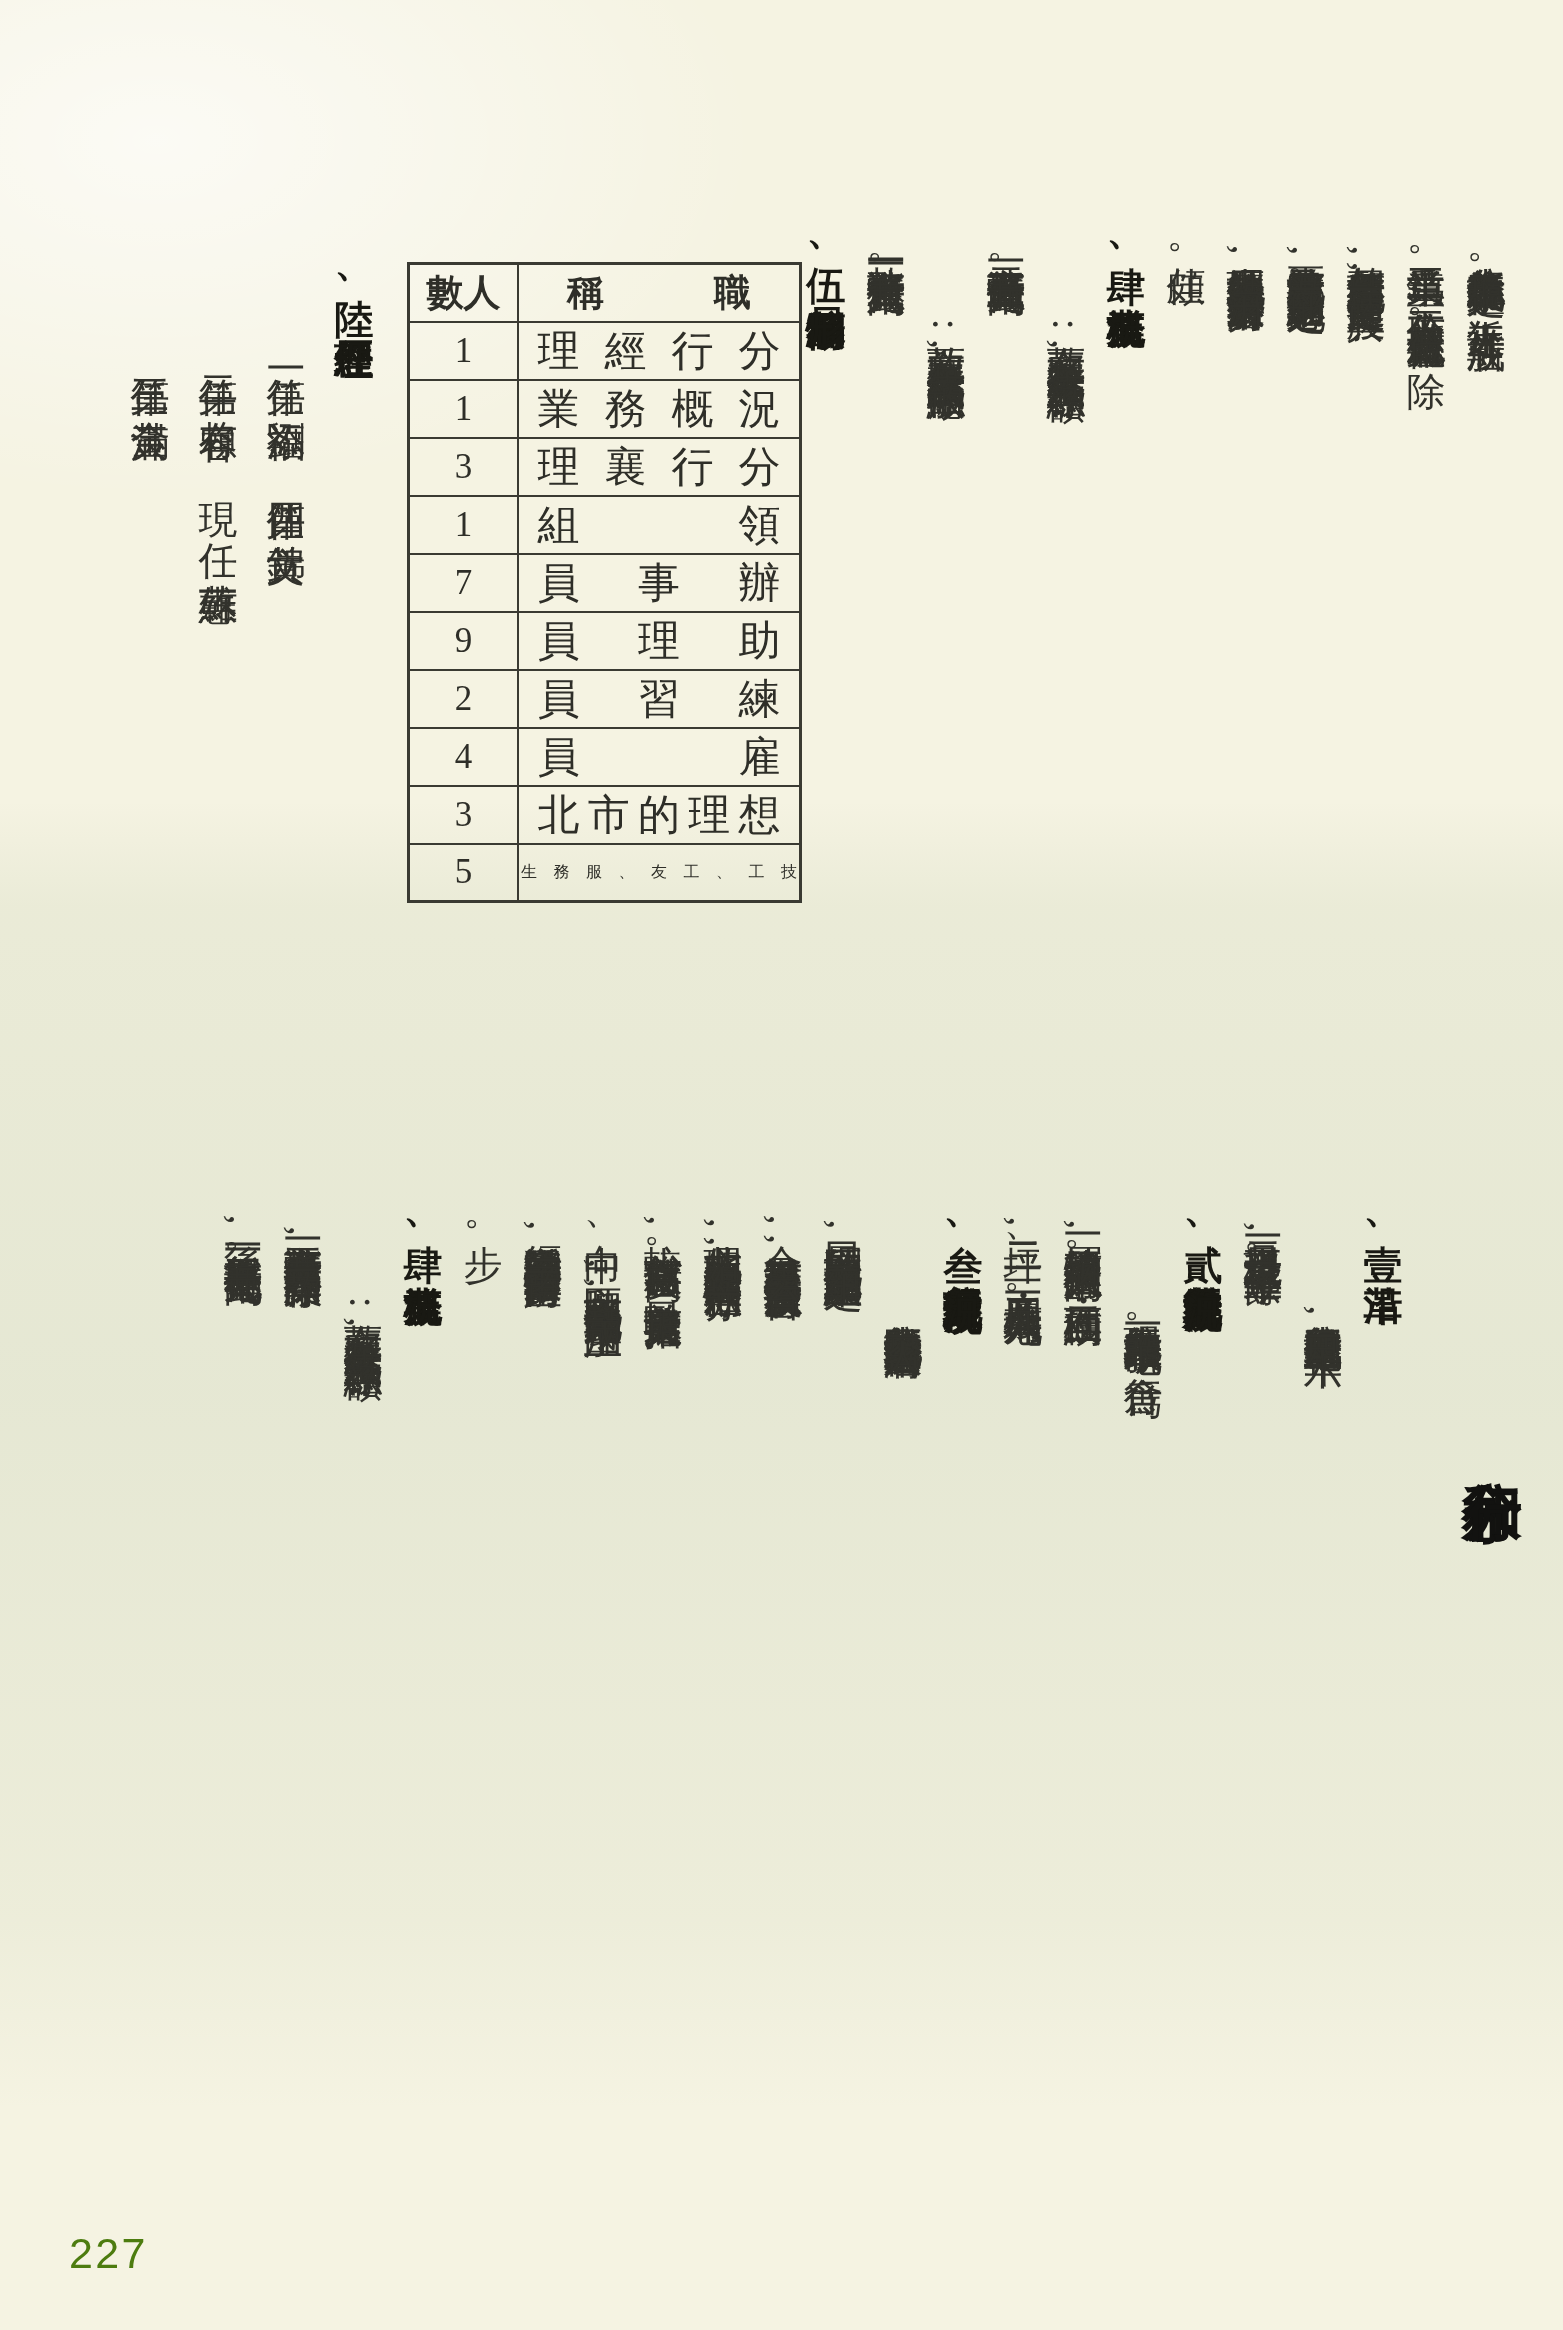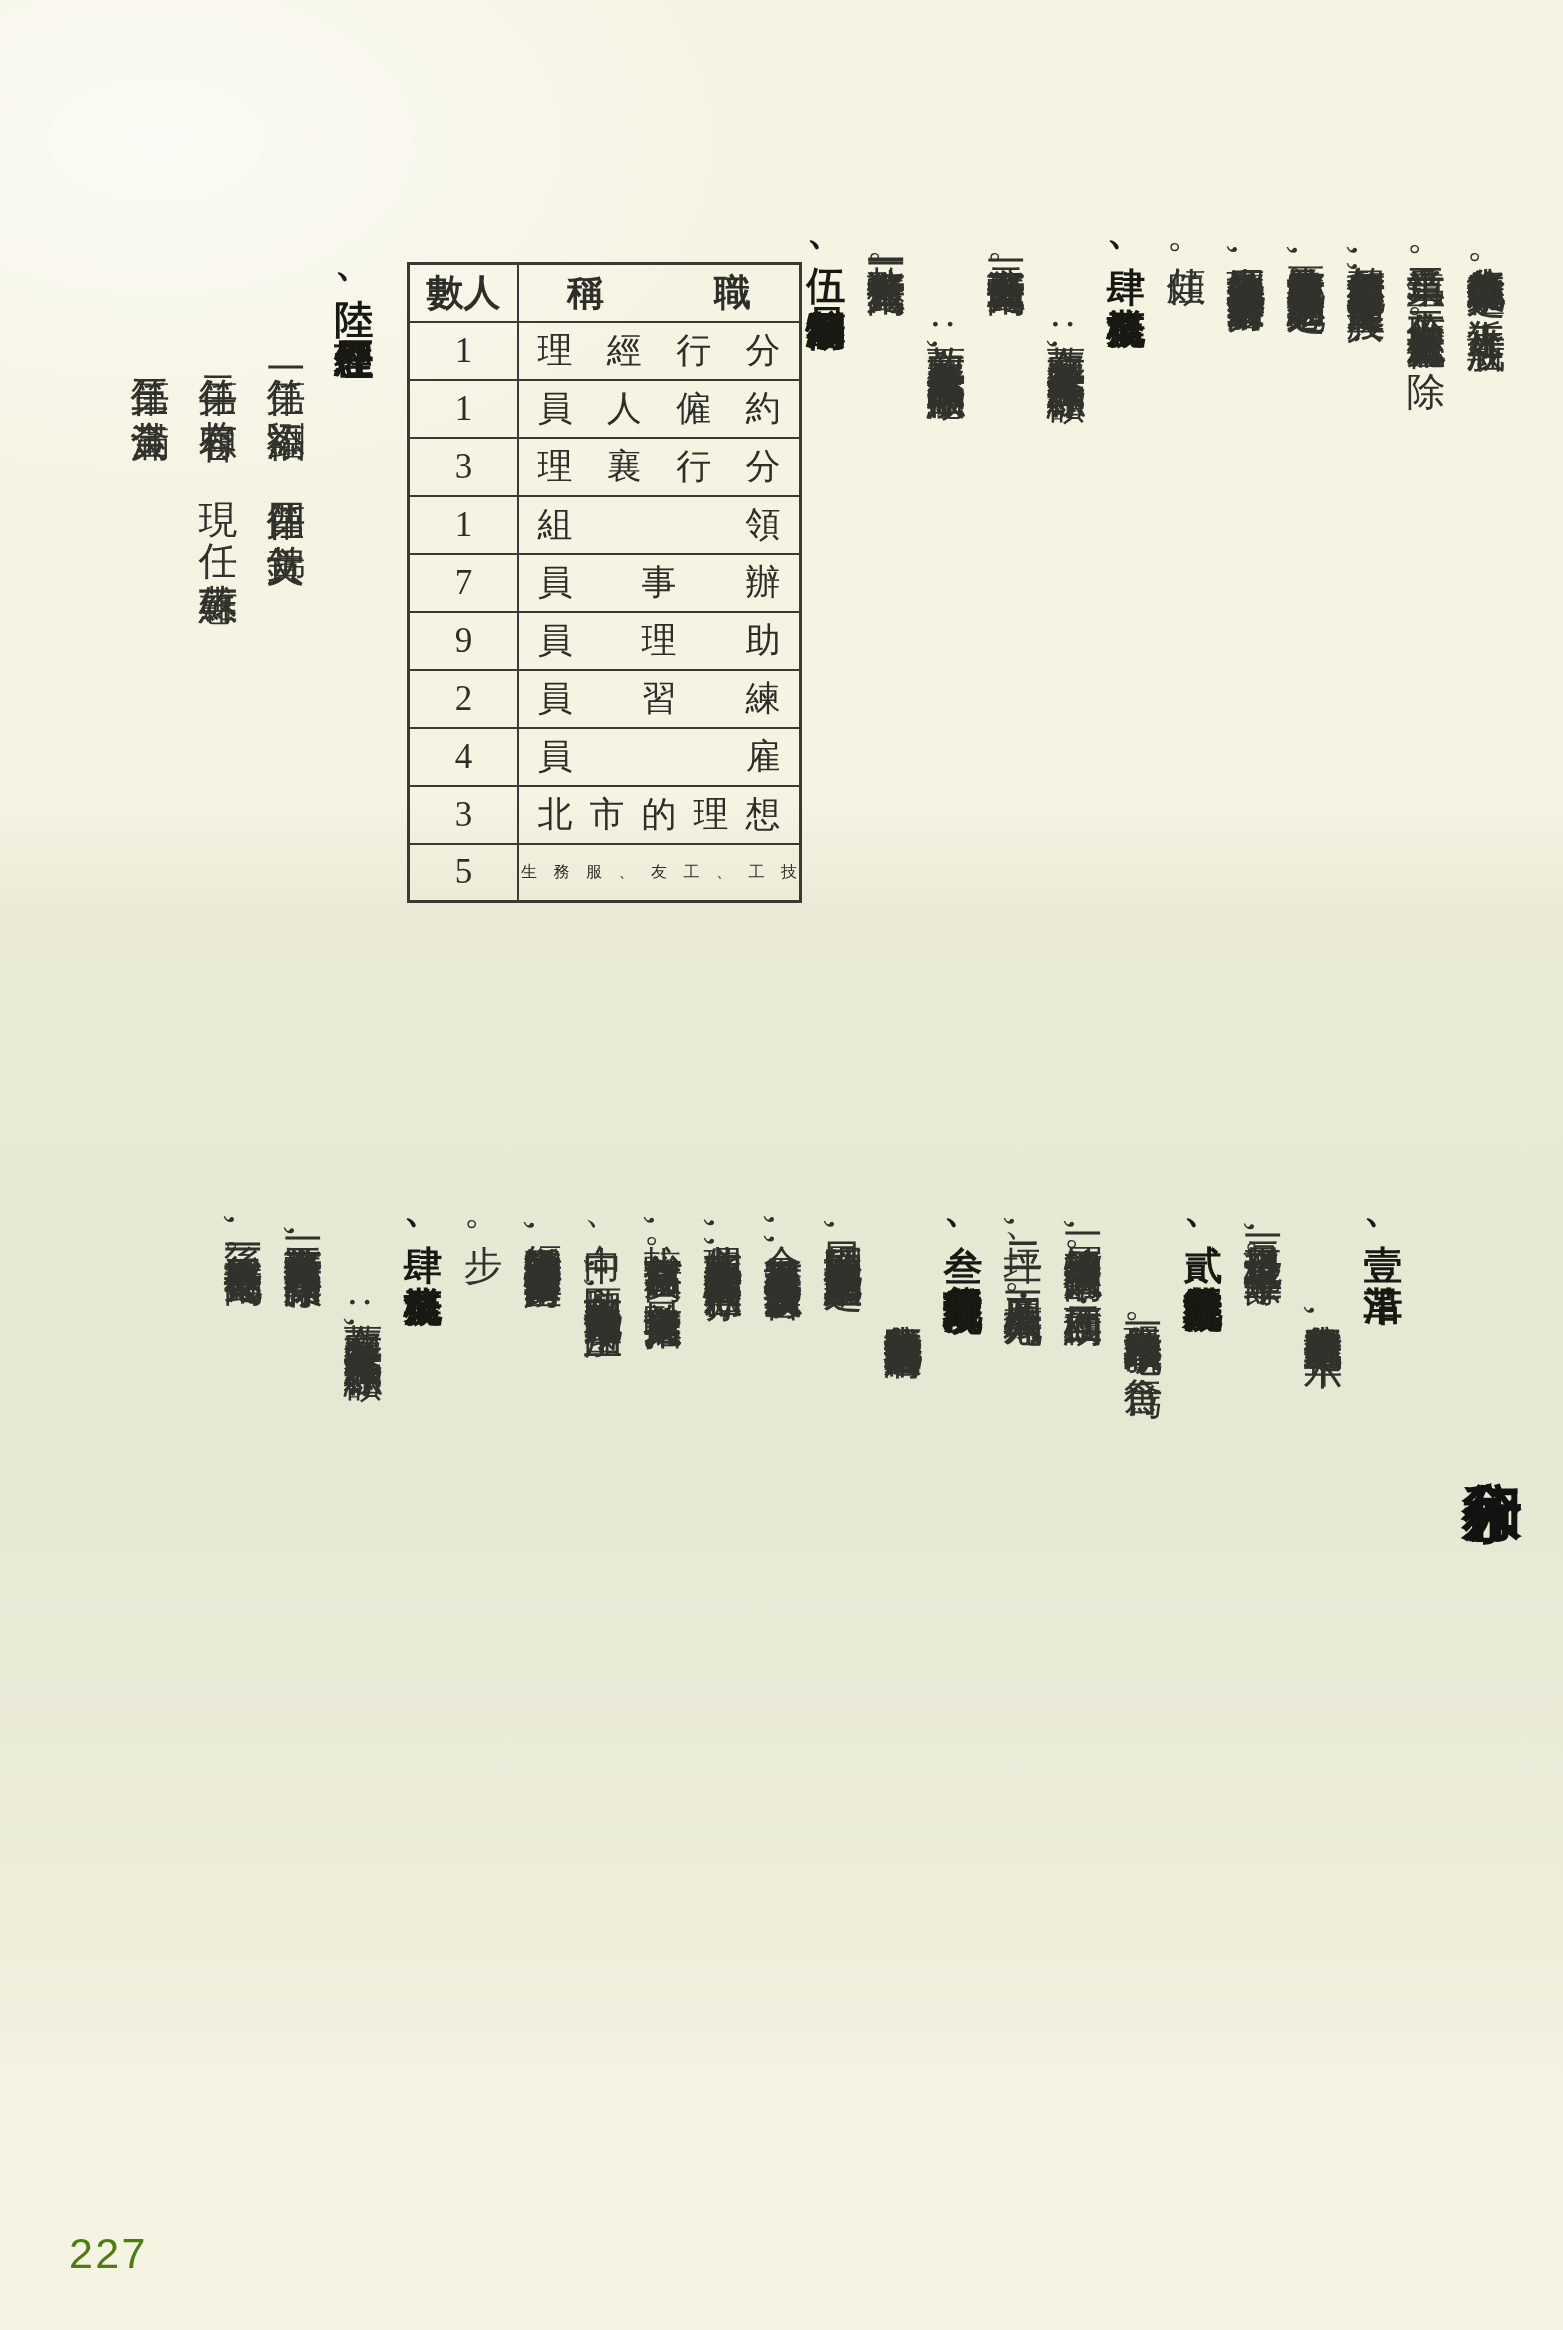--- a/index.html
+++ b/index.html
@@ -49,21 +49,21 @@
   .staff-table th,.staff-table td{
     border:2.3px solid #3a3a32;overflow:hidden;
     font-family:"Liberation Serif", serif;color:#2e2e28;
   }
   .staff-table tr{height:58px;}
   .staff-table .num-col{width:105px;}
   .staff-table th{font-size:37px;font-weight:700;}
   .staff-table th.title-col{text-align:justify;text-align-last:justify;padding:0 48px;margin-left:10px;}
   .staff-table th.num-col{text-align:center;}
   .staff-table td.num{text-align:center;font-size:35px;}
-  .staff-table td.title{font-size:35px;text-align:justify;text-align-last:justify;padding:0 18.5px;}
+  .staff-table td.title{font-size:42px;text-align:justify;text-align-last:justify;padding:0 18.5px;}
   .staff-table td.title.small{font-size:16px;padding:0 2px;}
   .page-number{
     position:absolute;left:69px;top:2229px;
     font-family:"Liberation Sans", sans-serif;
     font-size:43px;letter-spacing:2.3px;color:#4d7c0f;
   }
 </style>
 </head>
 <body>
 
@@ -108,21 +108,21 @@
       </thead>
       <tbody>
 
           <tr>
             <td class="num">1</td>
             <td class="title">理經行分</td>
           </tr>
 
           <tr>
             <td class="num">1</td>
-            <td class="title">員人僱約</td>
+            <td class="title">業務概況</td>
           </tr>
 
           <tr>
             <td class="num">3</td>
             <td class="title">理襄行分</td>
           </tr>
 
           <tr>
             <td class="num">1</td>
             <td class="title">組領</td>

